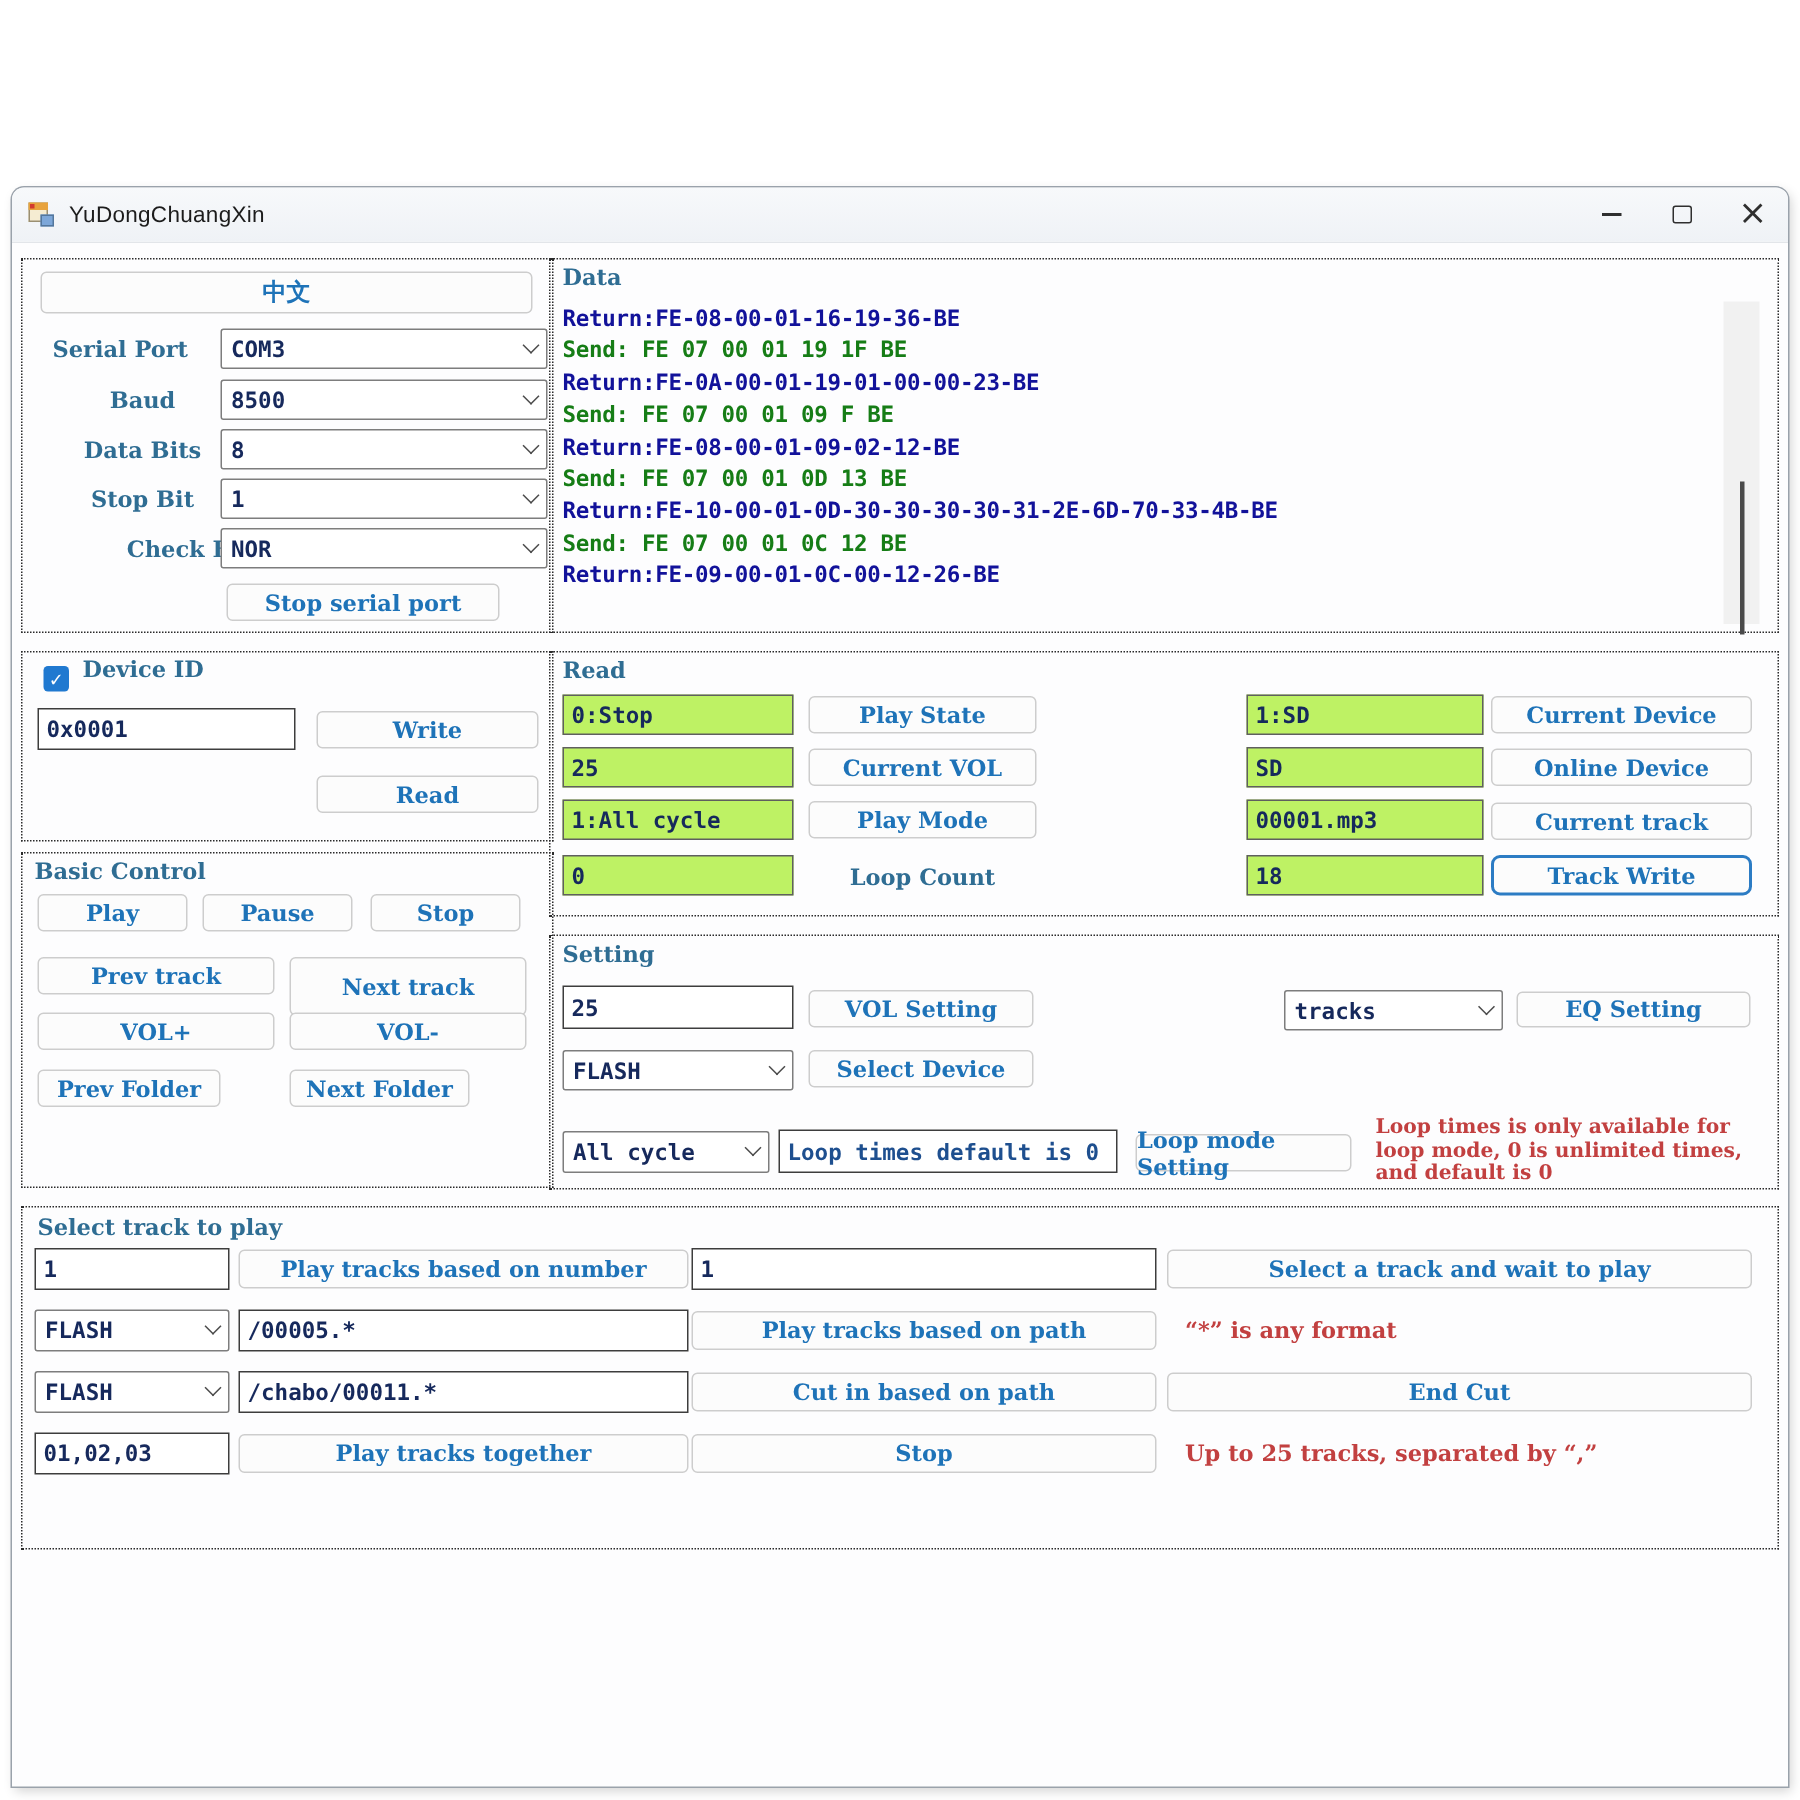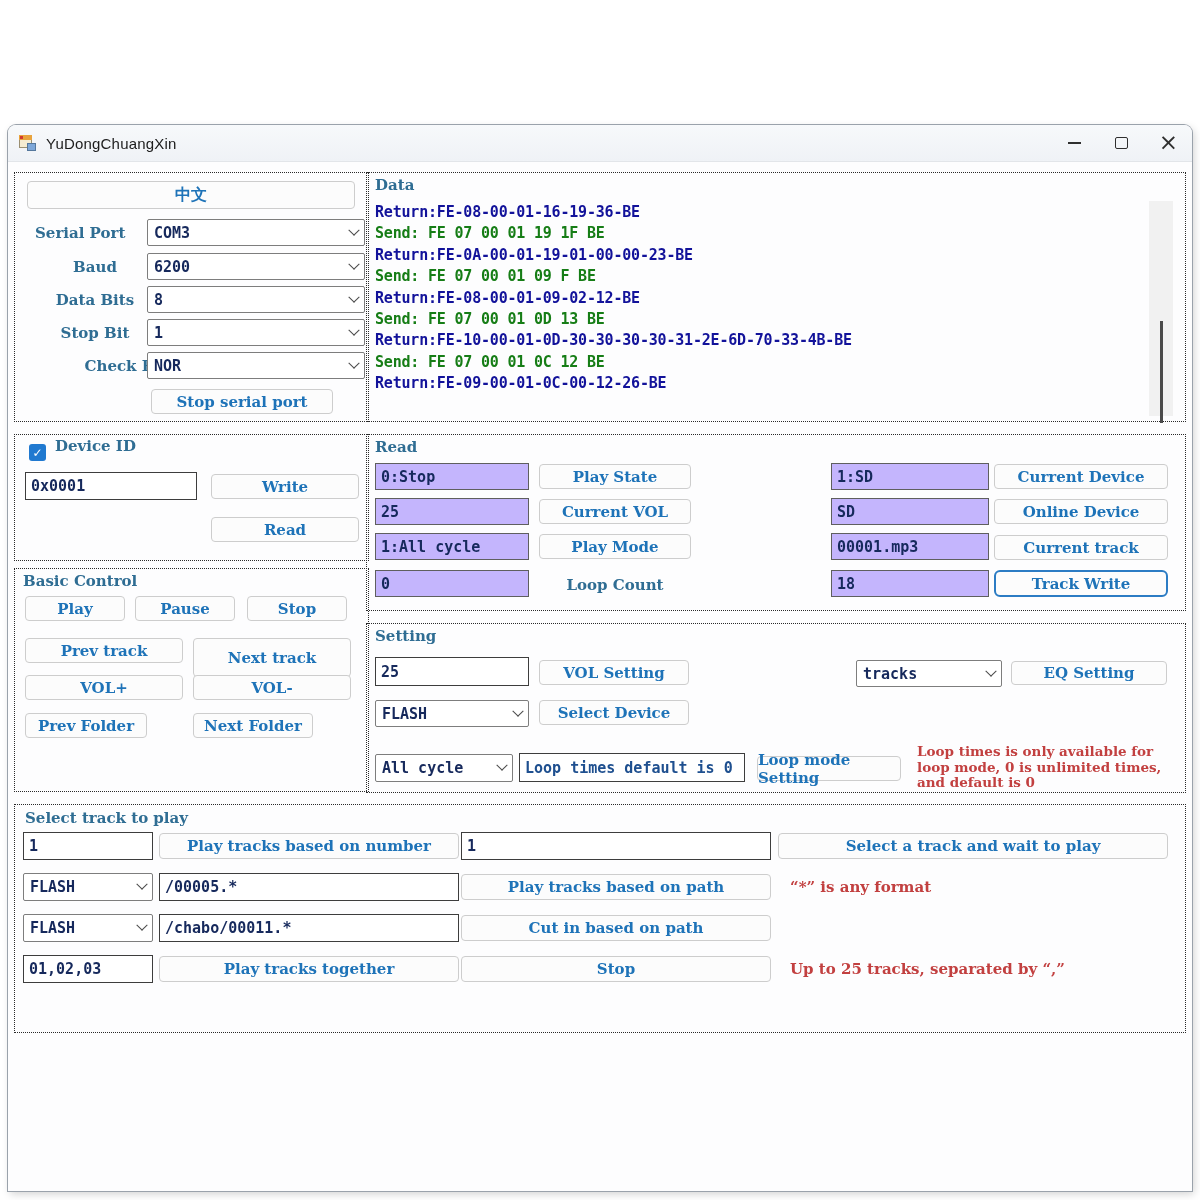--- a/index.html
+++ b/index.html
@@ -32,21 +32,21 @@
 
   .blab { font-family:"DejaVu Serif", serif; font-weight:bold; color:#2f6d93; font-size:15px; }
 
   
   .btn { position:absolute; background:#fcfcfc; border:1px solid #cdcdcd; border-radius:4px;
          display:flex; align-items:center; justify-content:center;
          font-family:"DejaVu Serif", serif; font-weight:bold; font-size:15px; color:#1e73b8; cursor:default; }
   .btn.focused { border:2px solid #2c7cc4; border-radius:6px; }
 
   
-  .field { position:absolute; background:#c4b5fd; border:1px solid #5f5f5f;
+  .field { position:absolute; background:#bef264; border:1px solid #5f5f5f;
            font-family:"DejaVu Sans Mono", monospace; font-weight:bold; font-size:15px; color:#16295c;
            display:flex; align-items:center; padding-left:5px; }
 
   
   .input { position:absolute; background:#ffffff; border:1.6px solid #3d3d3d;
            font-family:"DejaVu Sans Mono", monospace; font-weight:bold; font-size:15px; color:#16295c;
            display:flex; align-items:center; padding-left:5px; }
 
   
   .combo { position:absolute; background:#ffffff; border:1px solid #7d7d7d; border-radius:2px;
@@ -102,21 +102,21 @@
       <div class="btn" style="left:12px; top:8px; width:328px; height:28px; font-size:16px;">中文</div>
 
       <div class="blab" style="position:absolute; left:20px; top:51px; width:120px; text-align:left;">Serial Port</div>
       <div class="combo" style="left:132px; top:46px; width:218px; height:27px;">
         <span>COM3</span>
         <span class="chev"></span>
       </div>
 
       <div class="blab" style="position:absolute; left:20px; top:85px; width:120px; text-align:center;">Baud</div>
       <div class="combo" style="left:132px; top:80px; width:218px; height:27px;">
-        <span>6200</span>
+        <span>8500</span>
         <span class="chev"></span>
       </div>
 
       <div class="blab" style="position:absolute; left:20px; top:118px; width:120px; text-align:center;">Data Bits</div>
       <div class="combo" style="left:132px; top:113px; width:218px; height:27px;">
         <span>8</span>
         <span class="chev"></span>
       </div>
 
       <div class="blab" style="position:absolute; left:20px; top:151px; width:120px; text-align:center;">Stop Bit</div>
@@ -240,20 +240,21 @@
       <div class="input" style="left:144px; top:68px; width:300px; height:28px;">/00005.*</div>
       <div class="btn" style="left:446px; top:69px; width:310px; height:26px;">Play tracks based on path</div>
       <div class="note" style="left:775px; top:73px; font-size:15px;">“*” is any format</div>
 
       <div class="combo" style="left:8px; top:109px; width:130px; height:28px;">
         <span>FLASH</span>
         <span class="chev"></span>
       </div>
       <div class="input" style="left:144px; top:109px; width:300px; height:28px;">/chabo/00011.*</div>
       <div class="btn" style="left:446px; top:110px; width:310px; height:26px;">Cut in based on path</div>
+      <div class="btn" style="left:763px; top:110px; width:390px; height:26px;">End Cut</div>
 
       <div class="input" style="left:8px; top:150px; width:130px; height:28px;">01,02,03</div>
       <div class="btn" style="left:144px; top:151px; width:300px; height:26px;">Play tracks together</div>
       <div class="btn" style="left:446px; top:151px; width:310px; height:26px;">Stop</div>
       <div class="note" style="left:775px; top:155px; font-size:15px;">Up to 25 tracks, separated by “,”</div>
     </div>
 
   </div>
 </div>
 

